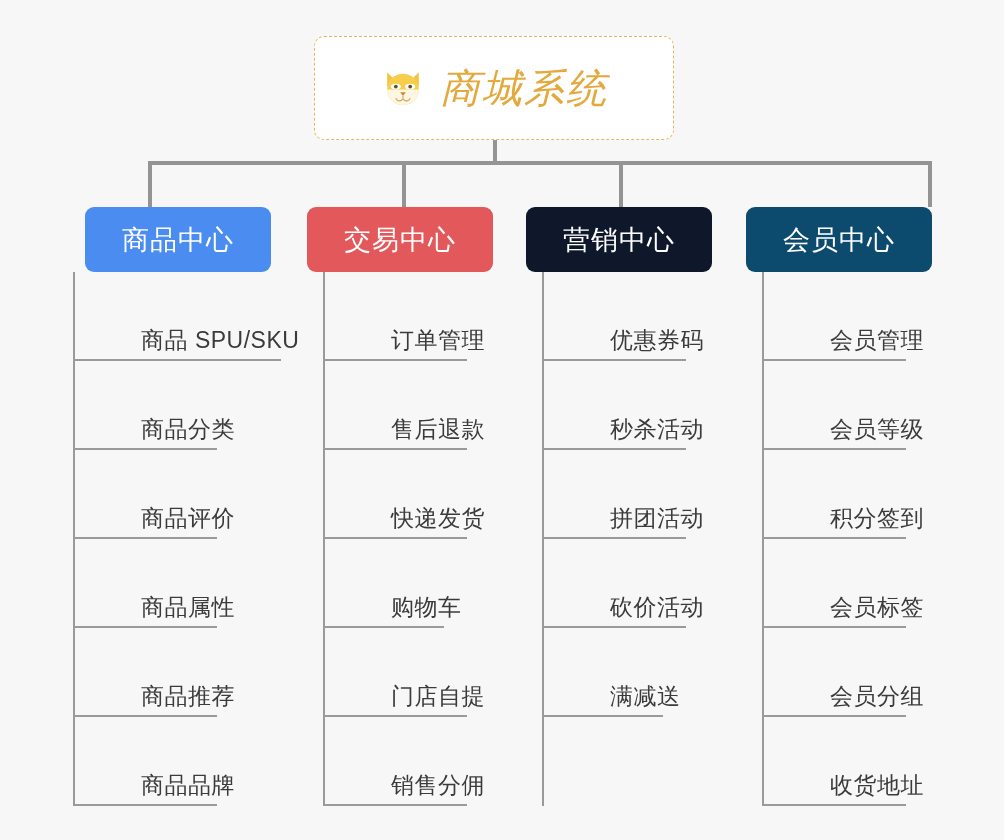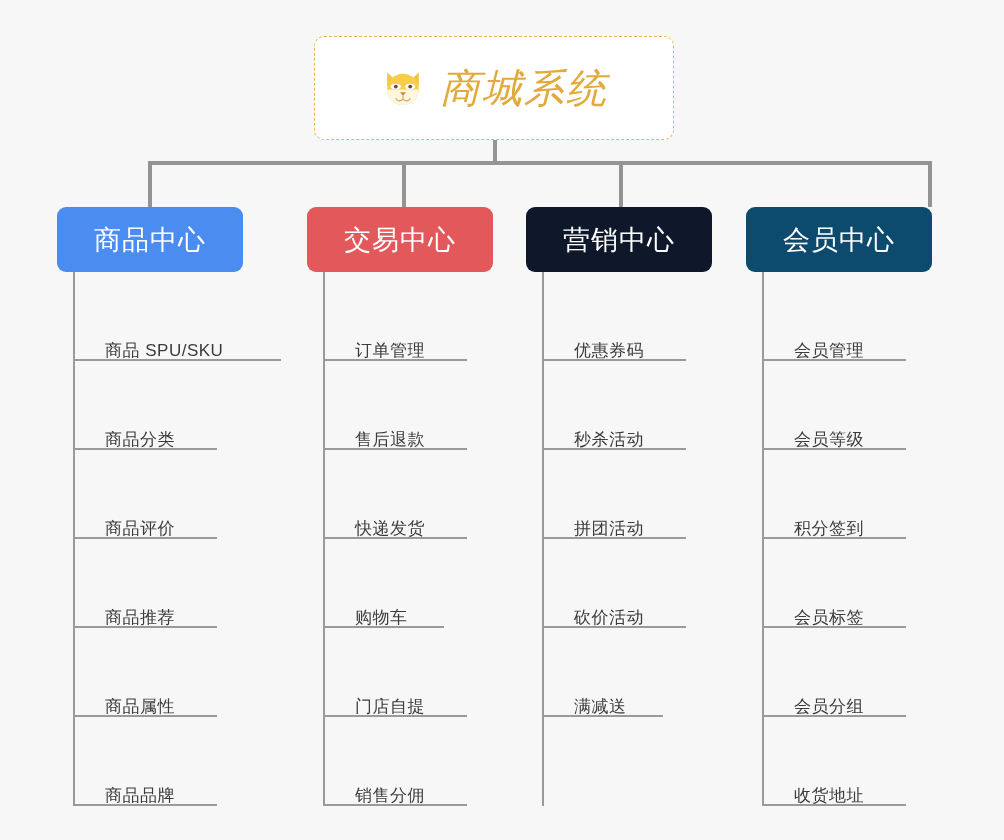--- a/index.html
+++ b/index.html
@@ -106,26 +106,27 @@
   }
   .leaf {
     position: relative;
     height: 89px;
     box-sizing: border-box;
     display: flex;
     align-items: flex-end;
     padding-left: 32px;
   }
   .leaf-label {
-    font-size: 17px;
+    font-size: 23px;
     color: #3b3b3b;
     line-height: 1;
-    padding-bottom: 2px;
+    padding-bottom: 9px;
     white-space: nowrap;
     letter-spacing: 0.5px;
+    margin-left: 36px;
   }
   .leaf-underline {
     position: absolute;
     left: 0;
     bottom: 0;
     height: 2px;
     background: #9a9a9a;
   }
 </style>
 </head>
@@ -154,43 +155,43 @@
   </div>
 
   <div class="conn conn-stem" style="background: rgb(148, 148, 148);"></div>
   <div class="conn conn-bus" style="background: rgb(148, 148, 148);"></div>
   <div class="conn conn-drop" style="left: 148px; background: rgb(148, 148, 148);"></div>
   <div class="conn conn-drop" style="left: 402px; background: rgb(148, 148, 148);"></div>
   <div class="conn conn-drop" style="left: 619px; background: rgb(148, 148, 148);"></div>
   <div class="conn conn-drop" style="left: 928px; background: rgb(148, 148, 148);"></div>
 
   <div class="branch" style="left:57px;">
-    <div class="branch-header" style="background: rgb(74, 140, 240);">
+    <div class="branch-header" style="background: rgb(74, 140, 240); margin-left: 28px;">
       <span>商品中心</span>
     </div>
     <div class="branch-body">
       <div class="branch-spine" style="height: 534px;"></div>
       <div class="leaf">
         <span class="leaf-label">商品 SPU/SKU</span>
         <span class="leaf-underline" style="width: 208px;"></span>
       </div>
       <div class="leaf">
         <span class="leaf-label">商品分类</span>
         <span class="leaf-underline" style="width: 144px;"></span>
       </div>
       <div class="leaf">
         <span class="leaf-label">商品评价</span>
         <span class="leaf-underline" style="width: 144px;"></span>
       </div>
       <div class="leaf">
+        <span class="leaf-label">商品属性</span>
+        <span class="leaf-underline" style="width: 144px;"></span>
+      </div>
+      <div class="leaf">
         <span class="leaf-label">商品推荐</span>
-        <span class="leaf-underline" style="width: 144px;"></span>
-      </div>
-      <div class="leaf">
-        <span class="leaf-label">商品属性</span>
         <span class="leaf-underline" style="width: 144px;"></span>
       </div>
       <div class="leaf">
         <span class="leaf-label">商品品牌</span>
         <span class="leaf-underline" style="width: 144px;"></span>
       </div>
     </div>
   </div>
 
   <div class="branch" style="left:307px;">

